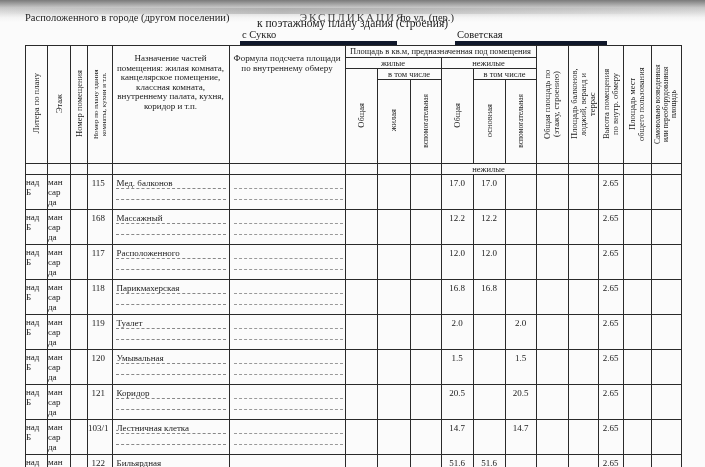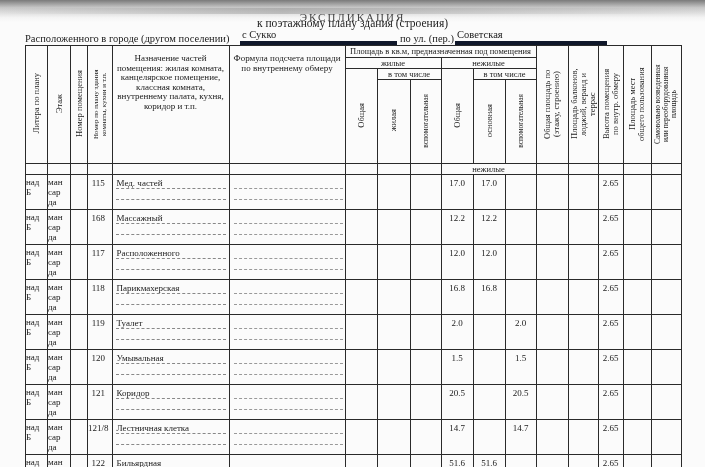--- a/index.html
+++ b/index.html
@@ -19,21 +19,21 @@
   }
   .title {
     position:absolute; left:0; width:705px; text-align:center;
     font-size:11px; letter-spacing:2px; color:#444; top:11px;
   }
   .subtitle {
     position:absolute; left:0; width:705px; text-align:center;
     font-size:11.5px; top:17px; color:#222;
   }
   .loc {
-    position:absolute; top:33px; font-size:10.5px; color:#222; white-space:nowrap;
+    position:absolute; top:12px; font-size:10.5px; color:#222; white-space:nowrap;
   }
   .uline {
     position:absolute; border-bottom:4px solid #0f172a; height:12px; top:29px;
     font-size:10.5px; padding-left:2px; white-space:nowrap;
   }
   table.grid {
     position:absolute; left:25px; top:45px;
     border-collapse:collapse; table-layout:fixed;
     font-size:9px;
   }
@@ -143,21 +143,21 @@
         <td></td>
         <td></td>
     </tr>
   </tbody>
   <tbody id="rows">
       <tr class="data">
         <td class="lit"><span><div>над</div><div>Б</div></span></td>
         <td class="floor"><span><div>ман</div><div>сар</div><div>да</div></span></td>
         <td></td>
         <td class="num">115</td>
-        <td class="name"><span>Мед. частей</span><div class="dash" style="top:13px;"></div><div class="dash" style="top:24px;"></div></td>
+        <td class="name"><span>Мед. балконов</span><div class="dash" style="top:13px;"></div><div class="dash" style="top:24px;"></div></td>
         <td class="formula">
           <div class="dash" style="top:13px;"></div>
           <div class="dash" style="top:24px;"></div>
         </td>
         <td class="val"></td>
         <td class="val"></td>
         <td class="val"></td>
         <td class="val">17.0</td>
         <td class="val">17.0</td>
         <td class="val"></td>
@@ -296,21 +296,21 @@
         <td class="val"></td>
         <td class="val"></td>
         <td class="val">2.65</td>
         <td class="val"></td>
         <td class="val"></td>
       </tr>
       <tr class="data">
         <td class="lit"><span><div>над</div><div>Б</div></span></td>
         <td class="floor"><span><div>ман</div><div>сар</div><div>да</div></span></td>
         <td></td>
-        <td class="num">121/8</td>
+        <td class="num">103/1</td>
         <td class="name"><span>Лестничная клетка</span><div class="dash" style="top:13px;"></div><div class="dash" style="top:24px;"></div></td>
         <td class="formula">
           <div class="dash" style="top:13px;"></div>
           <div class="dash" style="top:24px;"></div>
         </td>
         <td class="val"></td>
         <td class="val"></td>
         <td class="val"></td>
         <td class="val">14.7</td>
         <td class="val"></td>

